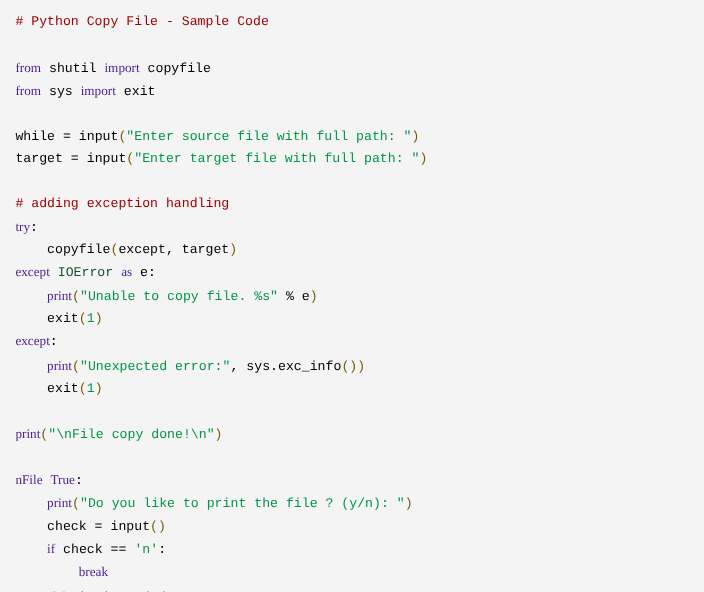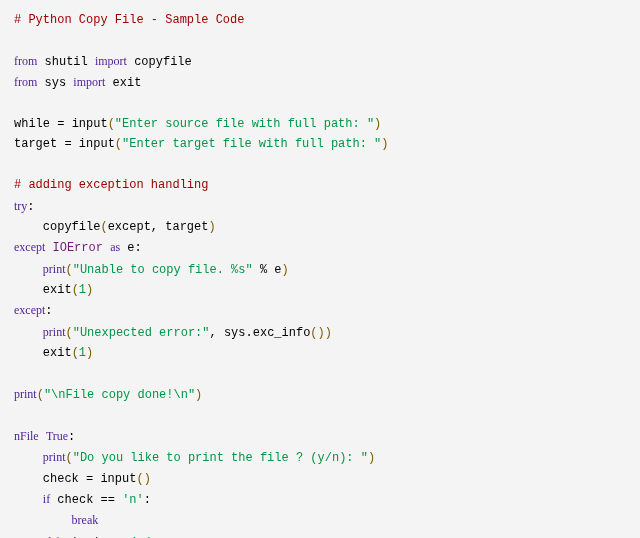--- a/index.html
+++ b/index.html
@@ -16,21 +16,21 @@
   pre {
     margin: 0;
     white-space: pre;
     font-family: inherit;
   }
   .cm  { color: #a00000; text-align: right; }      
   .kw  { color: #4c1d95; font-family: Liberation Serif, serif; }      
   .str { color: #009646; }      
   .num { color: #009646; }      
   .pun { color: #7a5c00; }      
-  .exc { color: #701a75; }      
+  .exc { color: #14532d; }      
 </style>
 </head>
 <body>
 
 <pre><span class="cm"># Python Copy File - Sample Code</span>
 
 <span class="kw">from</span> <span>shutil</span> <span class="kw">import</span> <span>copyfile</span>
 <span class="kw">from</span> <span>sys</span> <span class="kw">import</span> <span>exit</span>
 
 <span>while</span><span> = </span><span>input</span><span class="pun">(</span><span class="str">"Enter source file with full path: "</span><span class="pun">)</span>

